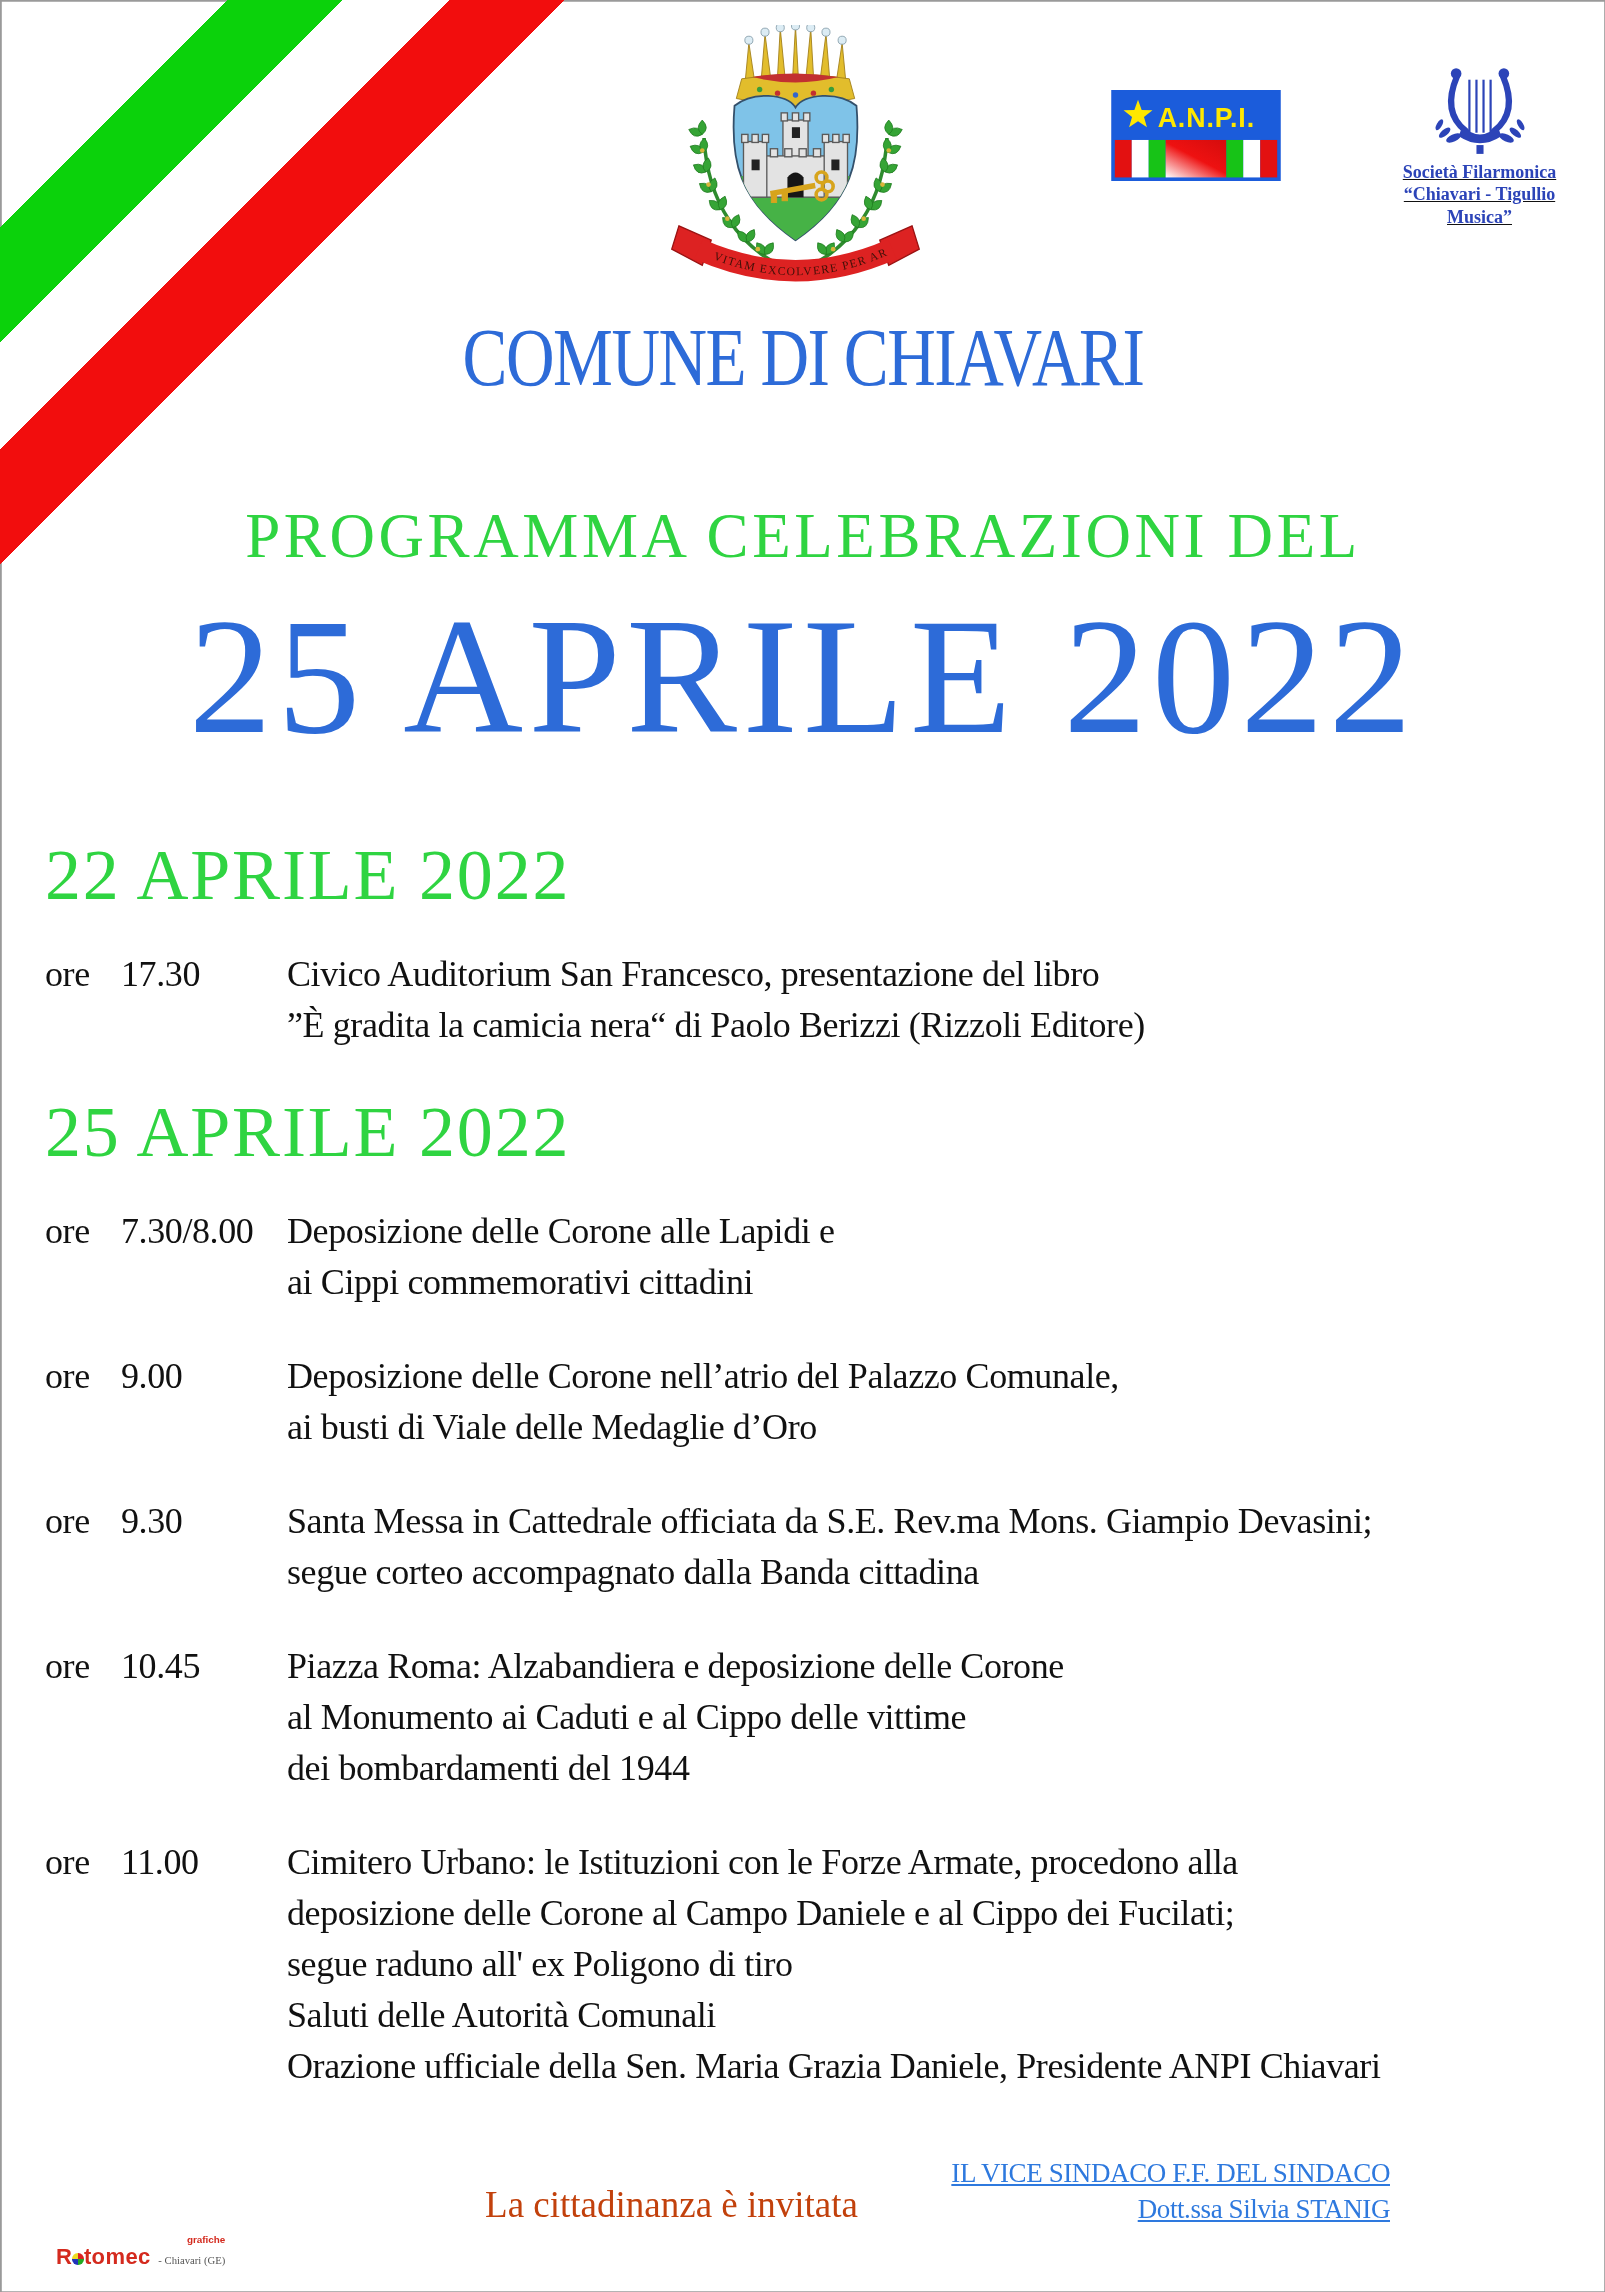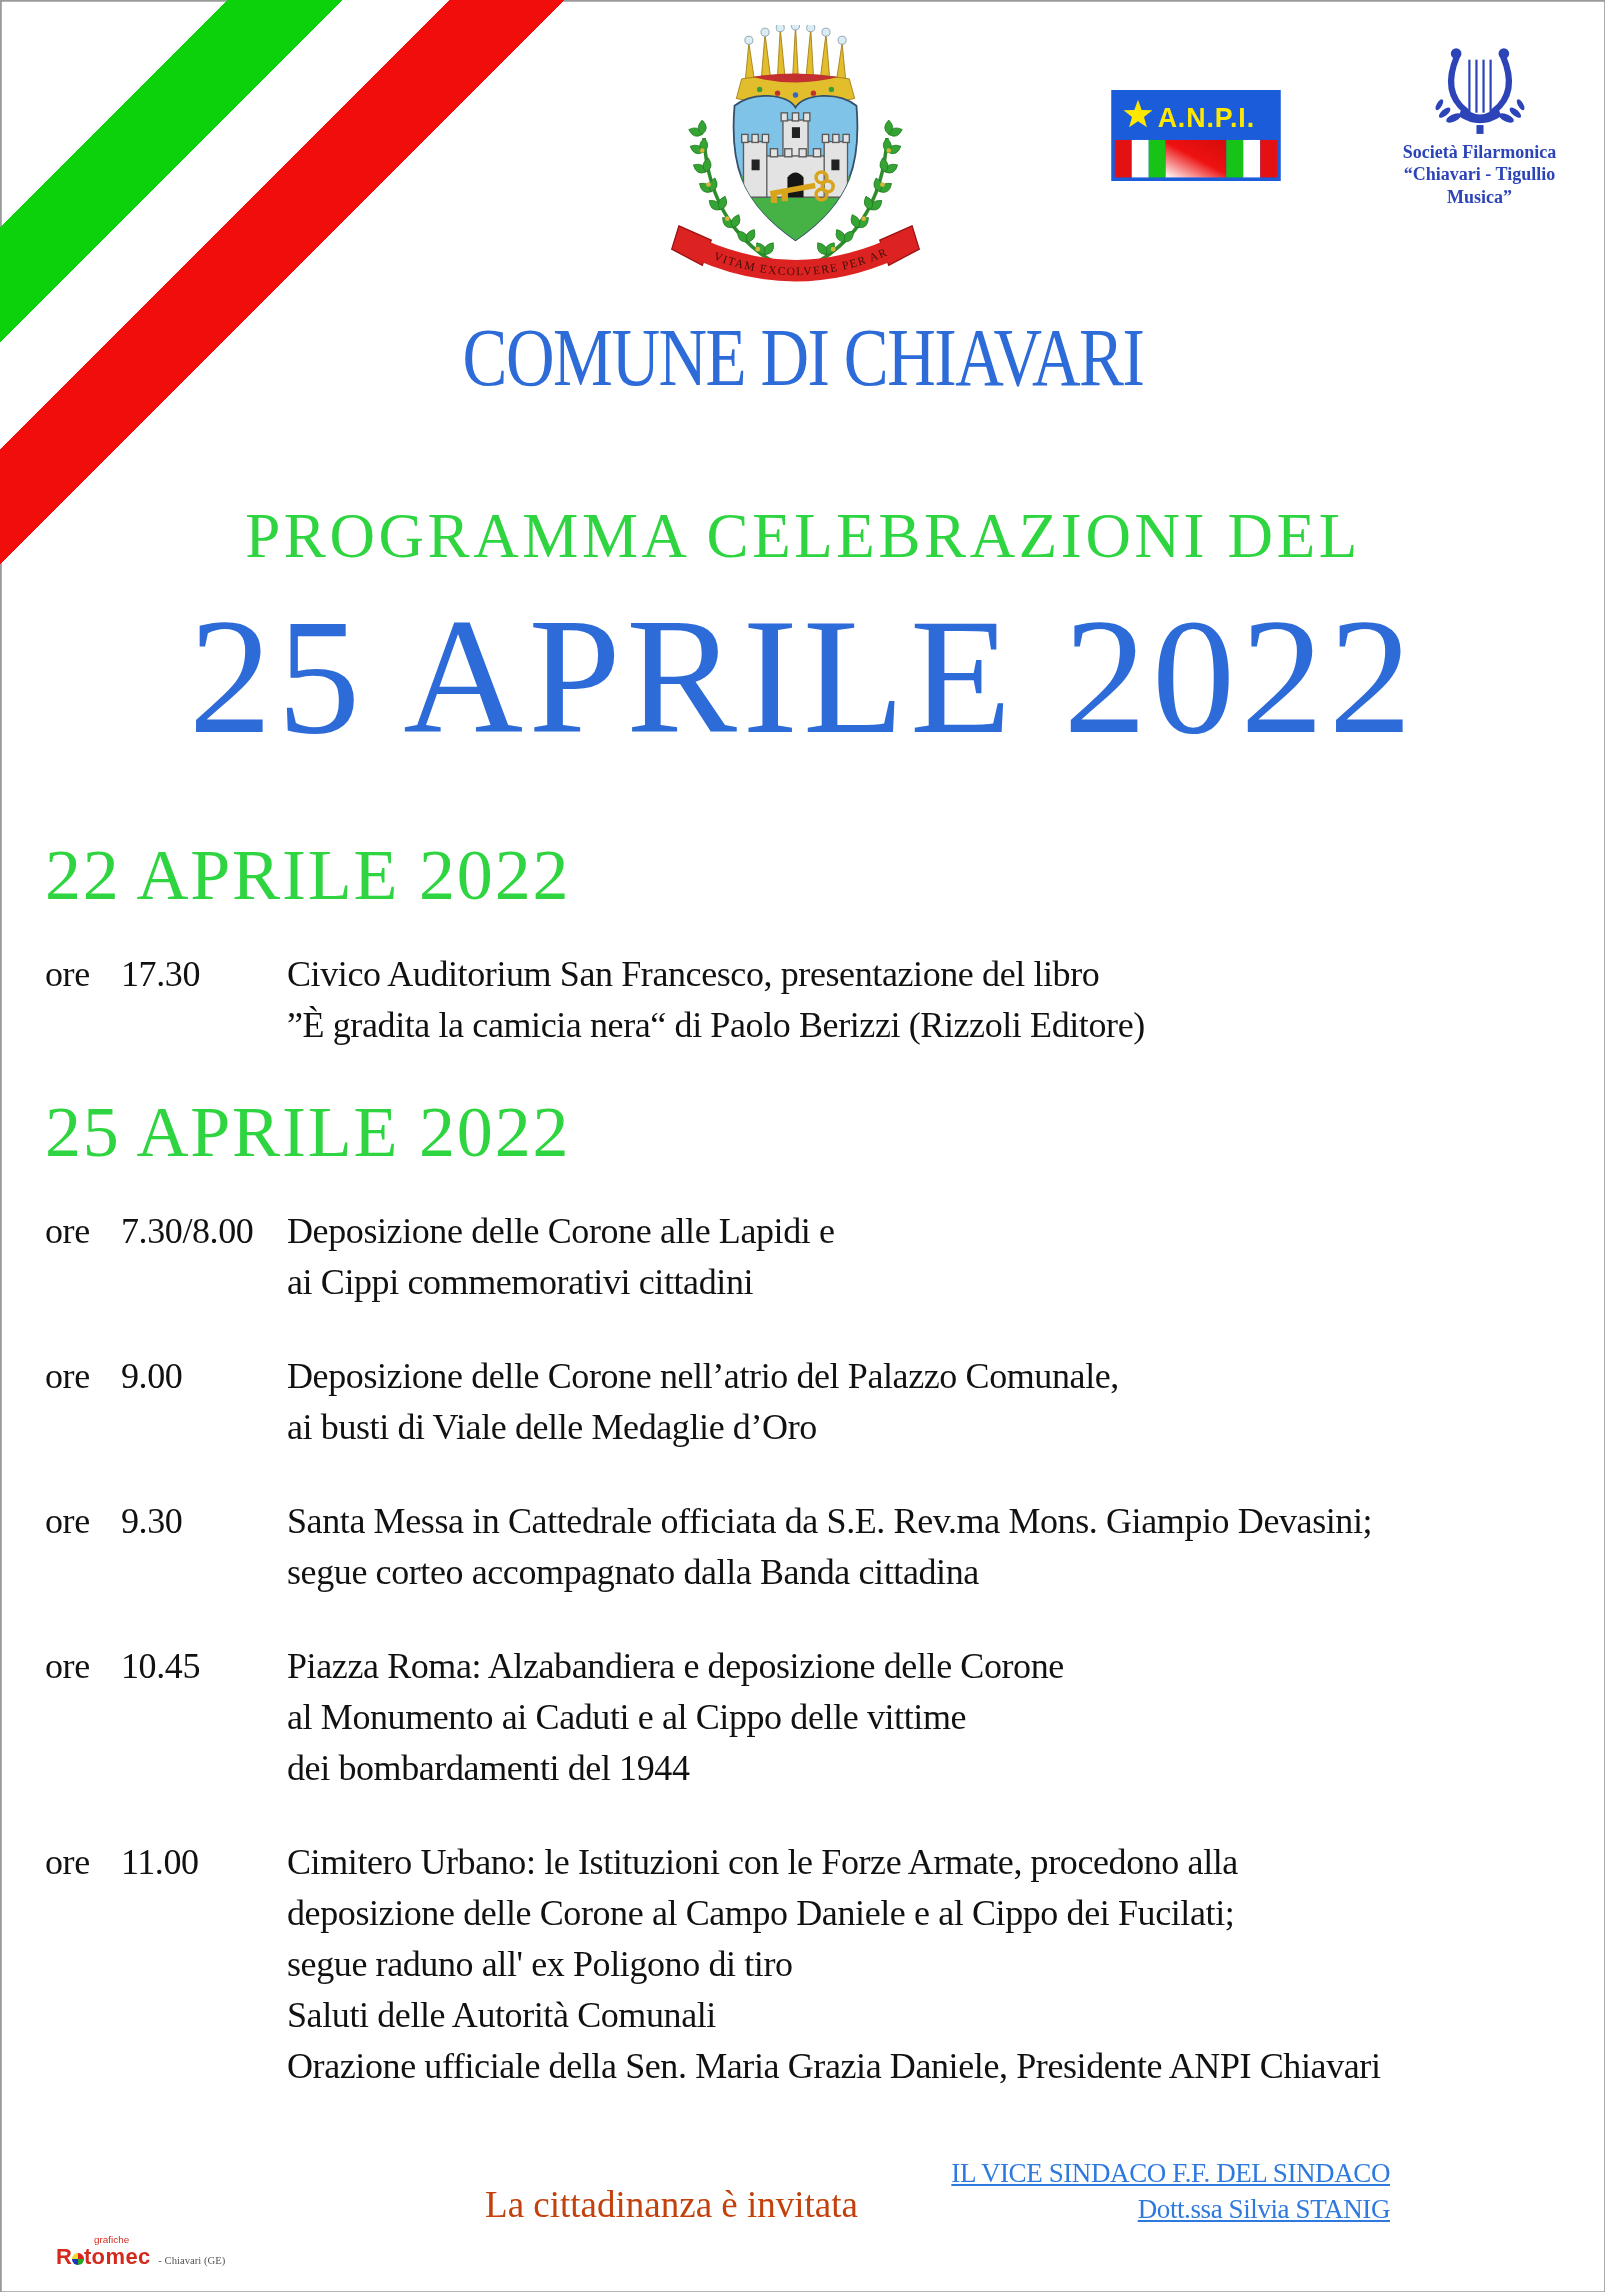--- a/index.html
+++ b/index.html
@@ -13,21 +13,21 @@
     position:absolute;top:0;left:0;width:645px;height:645px;pointer-events:none;
     background:linear-gradient(135deg,
       rgba(255,255,255,0) 0 161px,
       var(--stripe_green) 161px 242px,
       #ffffff 242px 318px,
       var(--stripe_red) 318px 399px,
       rgba(255,255,255,0) 399px);
   }
   .coa{position:absolute;left:652px;top:25px;width:287px;height:269px;}
   .anpi{position:absolute;left:1111px;top:90px;width:170px;height:91px;}
-  .filarmonica{position:absolute;left:1372px;top:42px;width:215px;text-align:center;}
+  .filarmonica{position:absolute;left:1372px;top:62px;width:215px;text-align:center;text-decoration:underline;}
   .filarmonica .lyre{width:106px;height:99px;display:block;margin:0 auto;}
   .fil-line{font-size:18px;line-height:22.4px;color:var(--filarmonica_blue);font-weight:bold;}
 
   .title-comune{
     position:absolute;top:315px;left:0;width:100%;text-align:center;
     font-size:82px;line-height:1.05;color:var(--title_blue);
     letter-spacing:-1.8px;transform:scaleX(0.82);transform-origin:50% 50%;
     white-space:nowrap;
   }
   .prog-line{
@@ -55,21 +55,21 @@
     position:absolute;top:2185px;left:134px;width:1075px;text-align:center;
     font-size:37px;line-height:1.1;color:#c2410c;
   }
   .signature{
     position:absolute;top:2155px;right:216px;text-align:right;
     color:var(--signature_blue);font-size:27px;line-height:36px;letter-spacing:-0.4px;
     white-space:nowrap;
     text-decoration:underline;
   }
   .printer{position:absolute;left:56px;top:2235px;font-family:"Liberation Sans","DejaVu Sans",sans-serif;}
-  .printer-top{color:var(--rotomec_red);font-size:9.9px;font-weight:400;margin-left:38px;line-height:9px;}
+  .printer-top{color:var(--rotomec_red);font-size:9.9px;font-weight:700;margin-left:38px;line-height:9px;text-align:right;}
   .rname{color:var(--rotomec_red);font-size:22px;font-weight:bold;letter-spacing:0.4px;}
   .cwheel{display:inline-block;width:11.6px;height:11.6px;border-radius:50%;vertical-align:-0.9px;
     background:conic-gradient(#d22 0 25%,#2a2 25% 50%,#23b 50% 75%,#ed2 75%);}
   .ploc{color:#555;font-size:10.7px;margin-left:3.6px;font-family:Liberation Serif, serif;}
 </style>
 </head>
 <body>
 
 <div class="stripes"></div>
 

